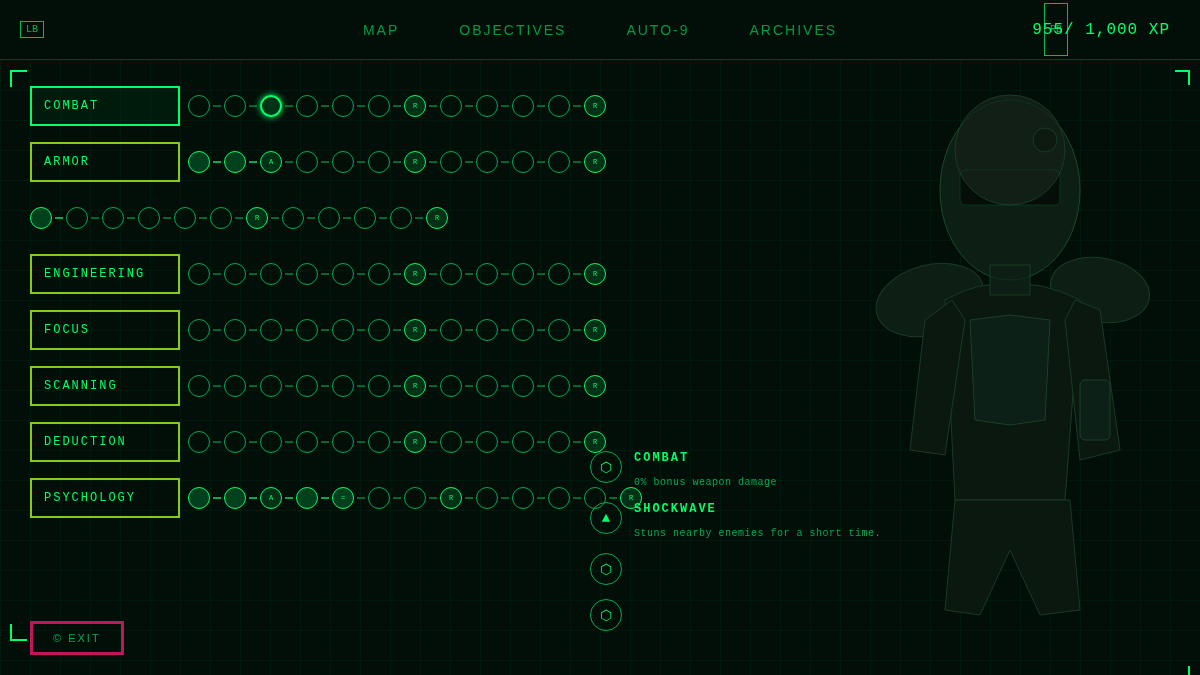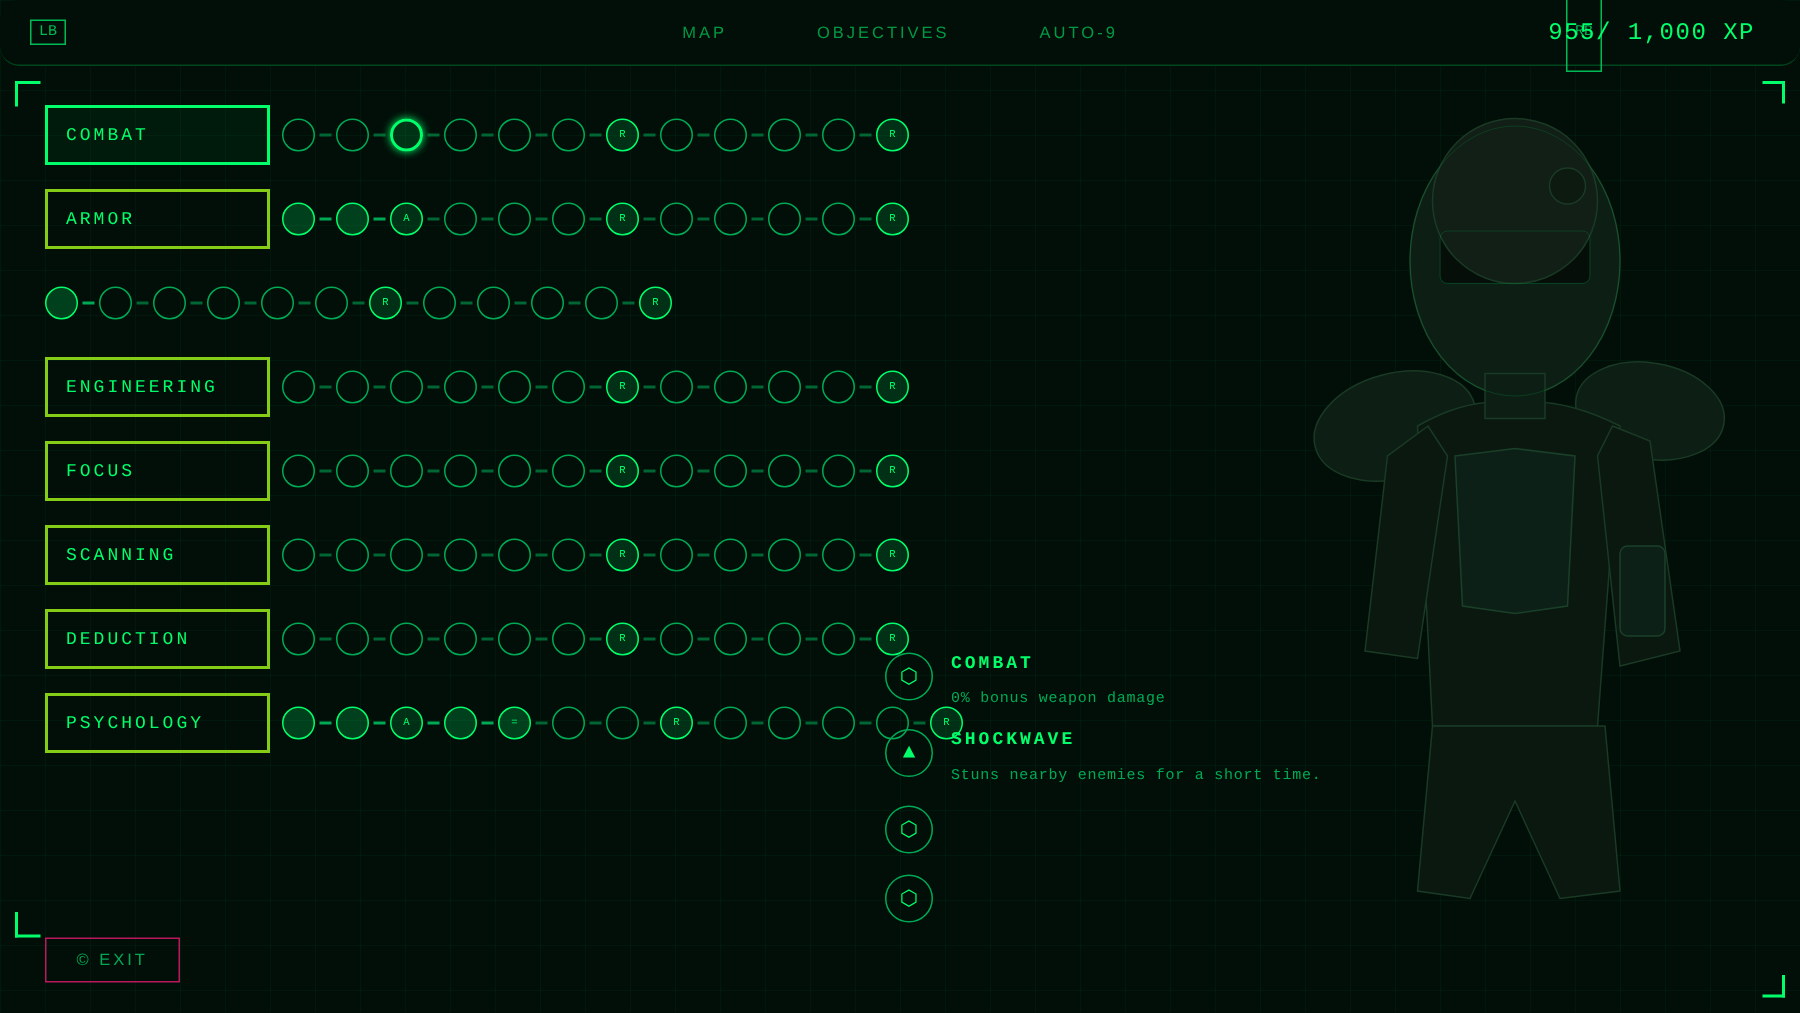--- a/index.html
+++ b/index.html
@@ -26,25 +26,24 @@
       z-index: 0;
     }
 
     
     .top-nav {
       position: relative;
       z-index: 10;
       display: flex;
       align-items: center;
       justify-content: center;
-      height: 44px;
+      height: 60px;
       background: #010f08;
       border-bottom: 1px solid rgba(0,200,80,0.3);
       gap: 0;
-      border-radius: 13px;
     }
     .top-nav .xp-display {
       position: absolute;
       right: 30px;
       font-size: 16px;
       letter-spacing: 1px;
       color: #00ff6a;
     }
     .top-nav .lb-icon {
       position: absolute;
@@ -59,21 +58,21 @@
       position: absolute;
       right: 132px;
       font-size: 12px;
       color: #00bb55;
       border: 1px solid #00bb55;
       padding: 20px 5px;
       font-size: 10px;
     }
     .nav-tab {
       padding: 8px 30px;
-      font-size: 11px;
+      font-size: 14px;
       letter-spacing: 2px;
       color: #009944;
       cursor: pointer;
       border: none;
       background: transparent;
       position: relative;
     }
     .nav-tab.active {
       color: #00ff6a;
       border: 1px solid #00ff6a;
@@ -252,21 +251,21 @@
       color: #00aa55;
       letter-spacing: 0.5px;
       margin-top: 12px;
     }
 
     
     .exit-btn {
       position: absolute;
       bottom: 20px;
       left: 30px;
-      border: 1px solid #be185d;
+      border: 3px solid #be185d;
       padding: 8px 20px;
       font-size: 11px;
       letter-spacing: 2px;
       color: #00aa55;
       cursor: pointer;
       background: transparent;
       display: flex;
       align-items: flex-end;
       gap: 8px;
     }
@@ -297,20 +296,21 @@
     }
   </style>
 </head>
 <body>
 
 <div class="top-nav">
   <span class="lb-icon">LB</span>
   <button class="nav-tab">MAP</button>
   <button class="nav-tab">OBJECTIVES</button>
   <button class="nav-tab">AUTO-9</button>
+  <button class="nav-tab">ARCHIVES</button>
   <span class="rb-icon">RB</span>
   <span class="xp-display">955/ 1,000 XP</span>
 </div>
 
 <div class="main-content">
 
   <div class="left-panel">
 
     <div class="skill-row">
       <div class="skill-label active-row">

